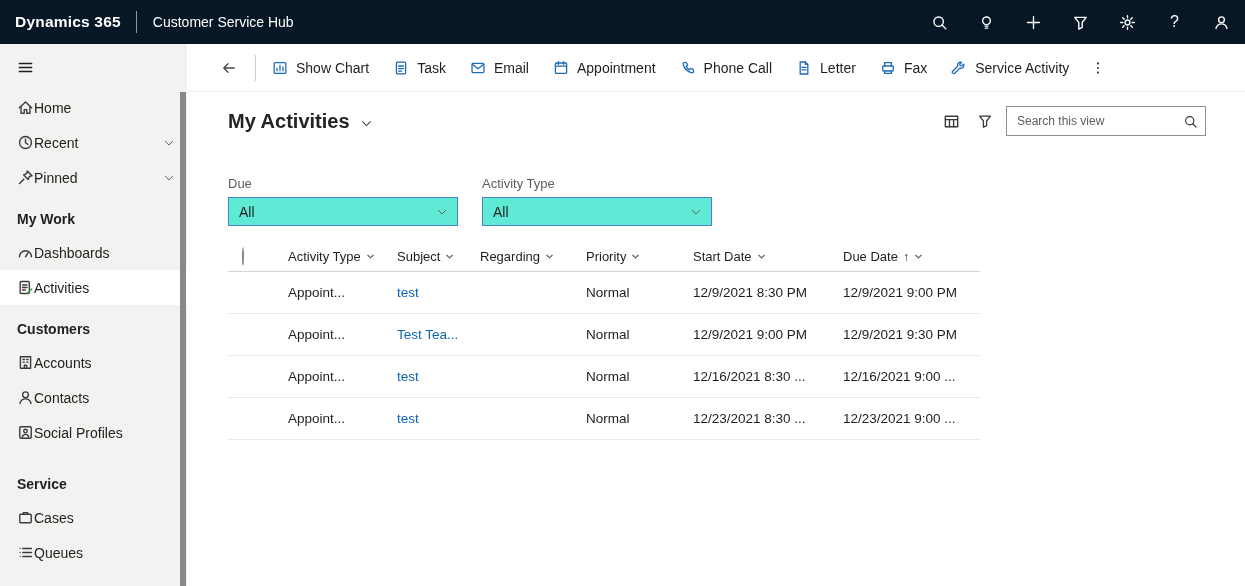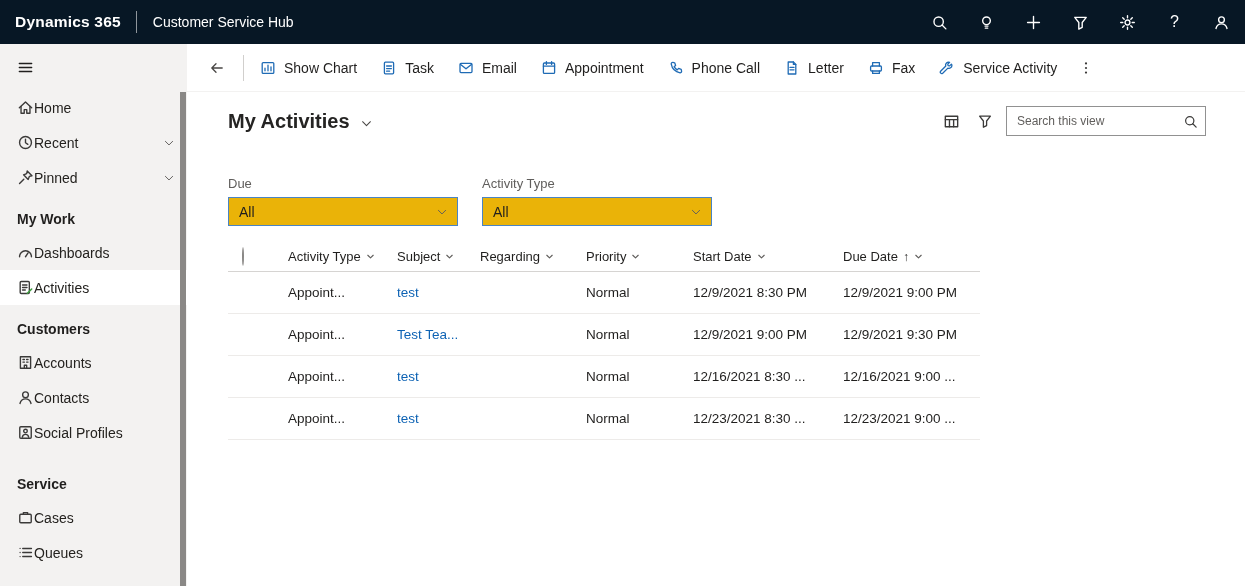--- a/index.html
+++ b/index.html
@@ -30,21 +30,21 @@
   .nav-item .nav-icon{color:#3b3a39}
   .nav-item .chev{margin-left:auto;color:#605e5c}
   .nav-item.selected{background:#fff}
   .nav-section{font-size:14px;font-weight:700;color:#201f1e;padding:16px 0 8px 17px}
   .nav-section.gap-lg{padding-top:26px}
 
   
   .main{flex:1;display:flex;flex-direction:column;background:#fff;min-width:0}
 
   
-  .commandbar{height:48px;display:flex;align-items:center;background:#fff;border-bottom:1px solid #f3f2f1;padding-left:4px}
+  .commandbar{height:48px;display:flex;align-items:center;background:#fff;border-bottom:1px solid #f3f2f1;padding-left:16px}
   .back-btn{width:52px;height:100%;display:flex;align-items:center;justify-content:center;color:#484644;cursor:pointer}
   .cmd-divider{width:1px;height:26px;background:#d1cfcd;margin-right:4px}
   .cmd-item{display:flex;align-items:center;gap:8px;padding:0 12px;height:100%;font-size:14px;color:#201f1e;cursor:pointer;white-space:nowrap}
   .cmd-item .icon{color:var(--cmd_icon,#1f6bb5)}
   .cmd-more{width:34px;height:100%;display:flex;align-items:center;justify-content:center;color:#3b3a39;cursor:pointer}
 
   
   .content{padding:10px 39px 0 41px}
   .title-row{display:flex;align-items:center;height:38px}
   .page-title{font-size:20px;font-weight:600;color:#252423}
@@ -52,21 +52,21 @@
   .title-right{margin-left:auto;display:flex;align-items:center}
   .view-icon-btn{width:34px;height:30px;display:flex;align-items:center;justify-content:center;color:#3b3a39;cursor:pointer}
   .search-box{width:200px;height:30px;border:1px solid #919191;background:#fff;display:flex;align-items:center;padding:0 7px 0 10px;margin-left:4px}
   .search-box input{border:0;outline:0;flex:1;min-width:0;font-size:12px;font-family:inherit;color:#b91c1c;background:transparent}
   .search-box input::placeholder{color:#605e5c}
   .search-box .icon{color:#3b3a39;cursor:pointer}
 
   
   .filters{display:flex;gap:24px;margin-top:36px}
   .filter-label{font-size:13px;color:#605e5c;margin-bottom:6px}
-  .dropdown{width:230px;height:29px;border:1px solid var(--dropdown_border,#4a84c4);display:flex;align-items:center;padding:0 9px 0 10px;font-size:14px;color:#201f1e;background:#eab308;cursor:pointer}
+  .dropdown{width:230px;height:29px;border:1px solid var(--dropdown_border,#4a84c4);display:flex;align-items:center;padding:0 9px 0 10px;font-size:14px;color:#201f1e;background:#5eead4;cursor:pointer}
   .dropdown .chev{margin-left:auto;color:#605e5c}
 
   
   .grid{margin-top:16px;width:752px}
   .grid-header,.grid-row{display:grid;grid-template-columns:60px 109px 83px 106px 107px 150px 137px;align-items:center}
   .grid-header{height:30px;border-bottom:1px solid #d6d4d2}
   .col-head{display:flex;align-items:center;gap:5px;font-size:13px;color:#201f1e;cursor:pointer;white-space:nowrap;overflow:hidden}
   .col-head .chev{color:#605e5c}
   .sort-arrow{font-size:12px;color:#201f1e}
   .row-select{width:17px;height:17px;border:1px solid #8a8886;border-radius:50%;margin-left:14px;cursor:pointer;background:#fff}

